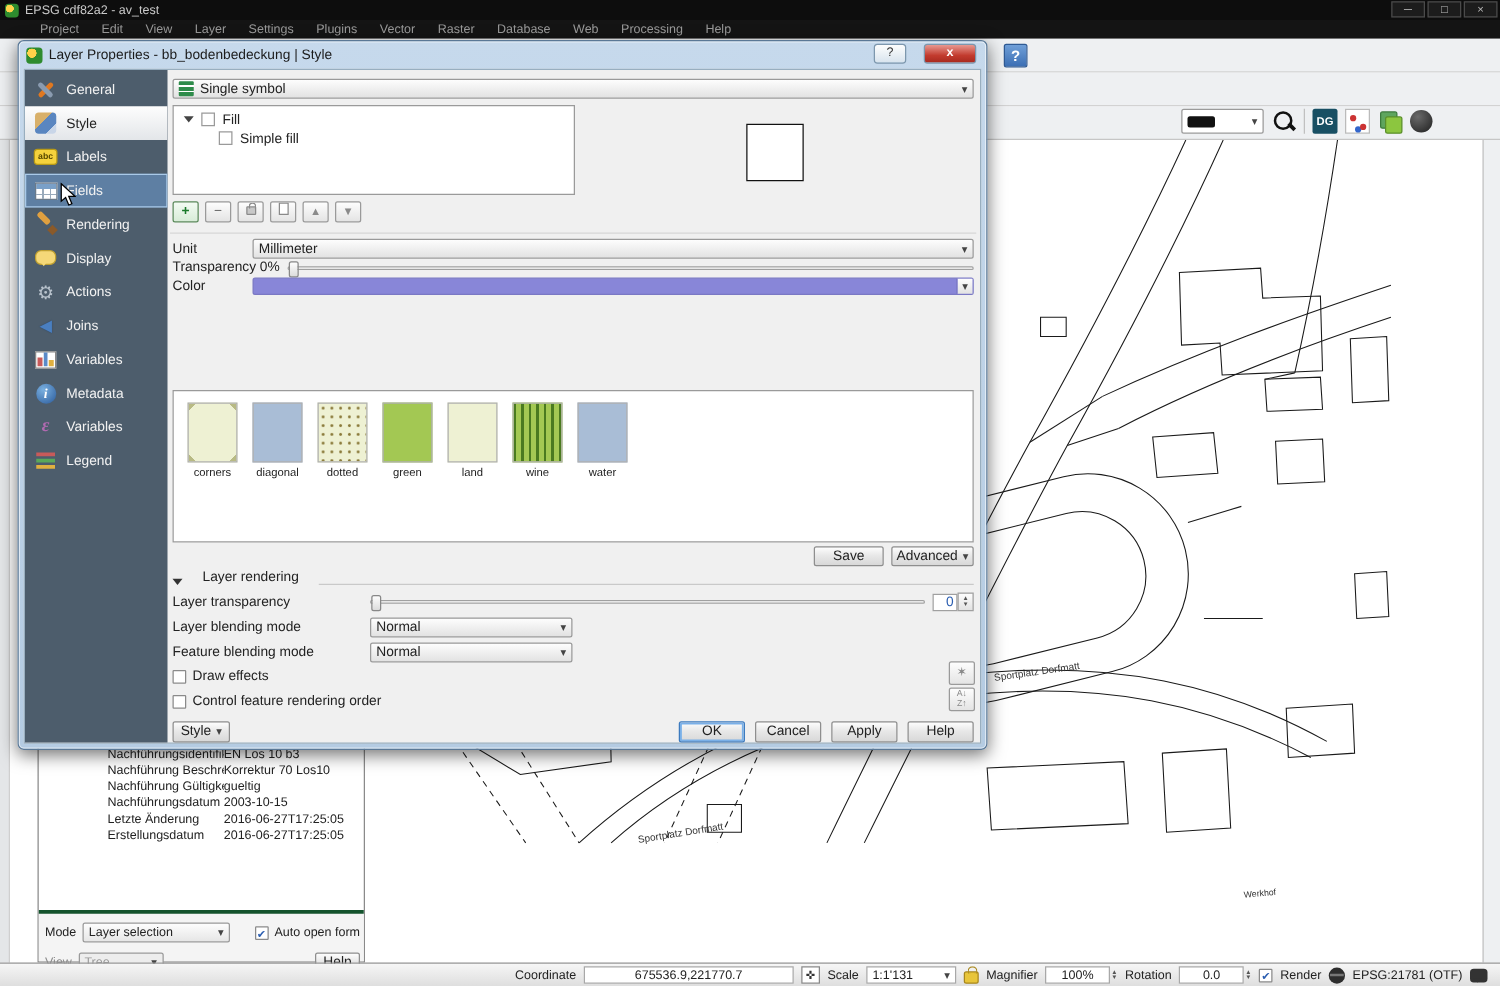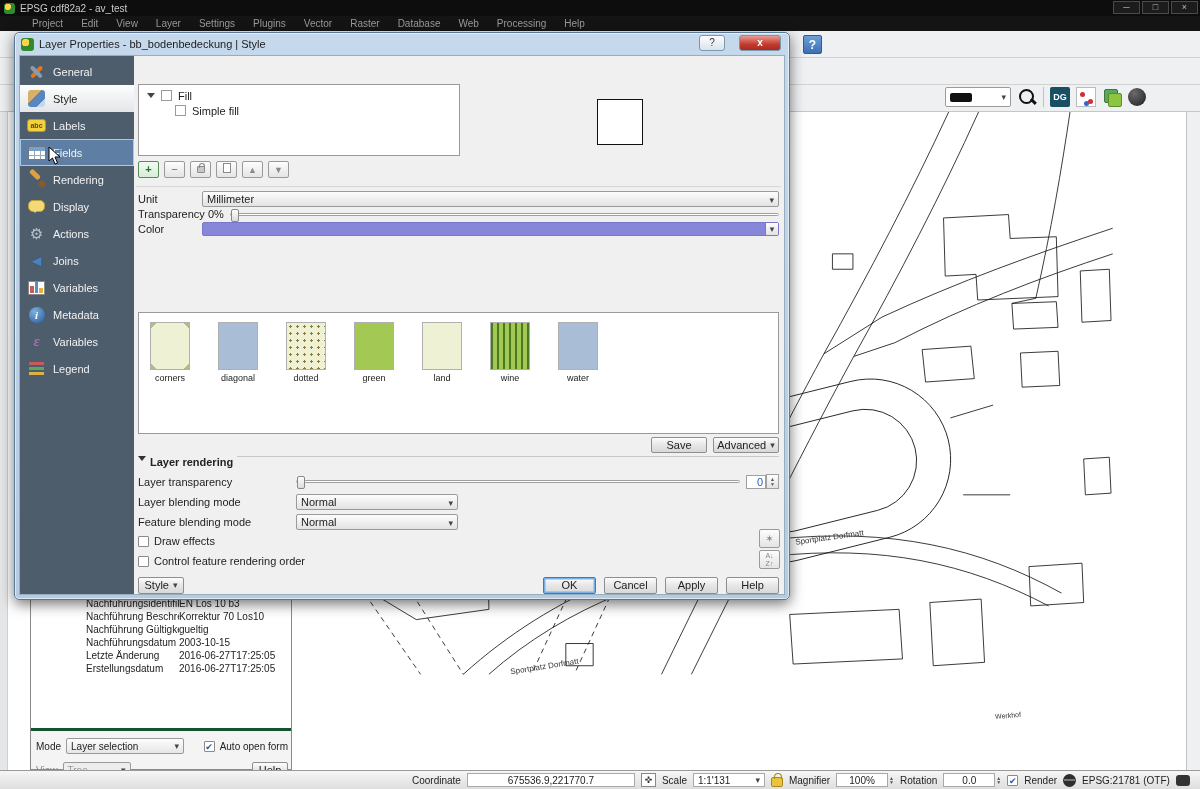--- a/index.html
+++ b/index.html
@@ -121,33 +121,33 @@
   .ic-lockbtn { display:inline-block; width:8px; height:7px; background:#c8c8c8; border:1px solid #8a8a8a; border-radius:1px; position:relative; }
   .ic-lockbtn:before { content:""; position:absolute; left:1px; top:-4px; width:4px; height:4px; border:1px solid #8a8a8a; border-bottom:none; border-radius:3px 3px 0 0; }
   .ic-dupbtn { display:inline-block; width:8px; height:10px; background:#fff; border:1px solid #8a8a8a; }
   .content-hr { position:absolute; left:2px; right:3px; top:130px; border-top:1px solid #d6d6d6; }
   .frow { position:absolute; left:4px; right:5px; display:flex; align-items:center; }
   .frow .lbl { width:64px; flex:0 0 64px; }
   .slider-groove { flex:1; height:3px; background:#fff; border:1px solid #a0a0a0; border-radius:2px; position:relative; }
   .slider-handle { position:absolute; left:0; top:-5px; width:8px; height:13px; background:linear-gradient(#fdfdfd,#dcdcdc); border:1px solid #888; border-radius:2px; }
   .colorbar { flex:1; height:14px; background:#8886d8; border:1px solid #7a78c4; border-radius:2px; position:relative; }
   .colorbar .dd { position:absolute; right:0; top:0; bottom:0; width:13px; border-left:1px solid #7a78c4; display:flex; align-items:center; justify-content:center; background:linear-gradient(#fdfdfd,#e2e2e2); }
-  .symbols-box { position:absolute; left:4px; top:256px; right:5px; height:122px; background:#fff; border:1px solid #9a9a9a; display:flex; gap:26px; padding:9px 0 0 10px; }
+  .symbols-box { position:absolute; left:4px; top:256px; right:5px; height:122px; background:#fff; border:1px solid #9a9a9a; display:flex; gap:10px; padding:9px 0 0 10px; }
   .sym-item { width:42px; display:flex; flex-direction:column; align-items:center; gap:3px; }
   .sym-swatch { width:40px; height:48px; border:1px solid #b0b0b0; }
   .sw-corners { background:#eef1d3; background-image:linear-gradient(135deg,#b8ba84 0 4px,transparent 4px), linear-gradient(-135deg,#b8ba84 0 4px,transparent 4px), linear-gradient(45deg,#b8ba84 0 4px,transparent 4px), linear-gradient(-45deg,#b8ba84 0 4px,transparent 4px); }
   .sw-diagonal { background:#a9bdd6; }
   .sw-dotted { background-color:#eef1d3; background-image:radial-gradient(#8a7a3a 1px, transparent 1.2px); background-size:7px 7px; }
   .sw-green { background:#a3c853; }
   .sw-land { background:#eef1d3; }
   .sw-water { background:#a9bdd6; }
   .sw-wine { background-color:#a3c853; background-image:repeating-linear-gradient(90deg, #4a7a20 0 2px, transparent 2px 6px), repeating-linear-gradient(0deg, transparent 0 7px, #a3c853 7px 10px); }
   .sym-label { font-size:9px; color:#222; }
   .save-row { position:absolute; right:5px; top:381px; display:flex; gap:6px; }
-  .lr-header { position:absolute; left:4px; right:5px; top:400px; display:flex; align-items:flex-start; gap:4px; font-weight:bold; }
+  .lr-header { position:absolute; left:4px; right:5px; top:400px; display:flex; align-items:flex-end; gap:16px; font-weight:normal; }
   .lr-header .tri { width:0; height:0; border-left:4px solid transparent; border-right:4px solid transparent; border-top:5px solid #333; }
   .lr-header .line { flex:1; border-top:1px solid #c9c9c9; }
   .frow .lbl-wide { width:158px; flex:0 0 158px; }
   .spinbox { width:20px; height:14px; background:#fff; border:1px solid #a0a0a0; text-align:right; padding-right:2px; line-height:13px; }
   .spin-arrs { width:13px; height:15px; border:1px solid #a0a0a0; background:linear-gradient(#fdfdfd,#e2e2e2); display:flex; flex-direction:column; align-items:center; justify-content:center; font-size:5px; color:#555; line-height:5px; }
   .side-btn { position:absolute; right:4px; width:21px; height:19px; background:linear-gradient(#fdfdfd,#e4e4e4); border:1px solid #9a9a9a; border-radius:2px; text-align:center; font-size:10px; color:#888; line-height:17px; }
   .footer-row { position:absolute; left:4px; right:5px; top:521px; display:flex; align-items:center; }
   .f-btn { width:53px; height:17px; line-height:15px; }
   .f-btn.default { border:1px solid #3d7bbf; box-shadow:0 0 0 1.5px #7ab0e8 inset; }
   .style-btn { width:46px; height:17px; line-height:15px; display:flex; align-items:center; justify-content:center; gap:4px; }
@@ -372,20 +372,27 @@
               <i style="background:#c85a5a"></i>
               <i style="background:#5aa85a"></i>
               <i style="background:#e0b040"></i>
             </span>
           </span>
           <span>Legend</span>
         </div>
     </div>
 
     <div class="dlg-content">
+      <div class="combo renderer-combo">
+        <span class="left">
+            <span class="ic-singlesym"></span>
+            <span>Single symbol</span>
+          </span>
+        <span class="arrow-down"></span>
+      </div>
 
       <div class="tree-box">
         <div class="tree-row">
           <span class="tree-expander"></span>
           <span class="tree-thumb"></span>
           <span>Fill</span>
         </div>
         <div class="tree-row" style="padding-left:36px;">
           <span class="tree-thumb"></span>
           <span>Simple fill</span>

